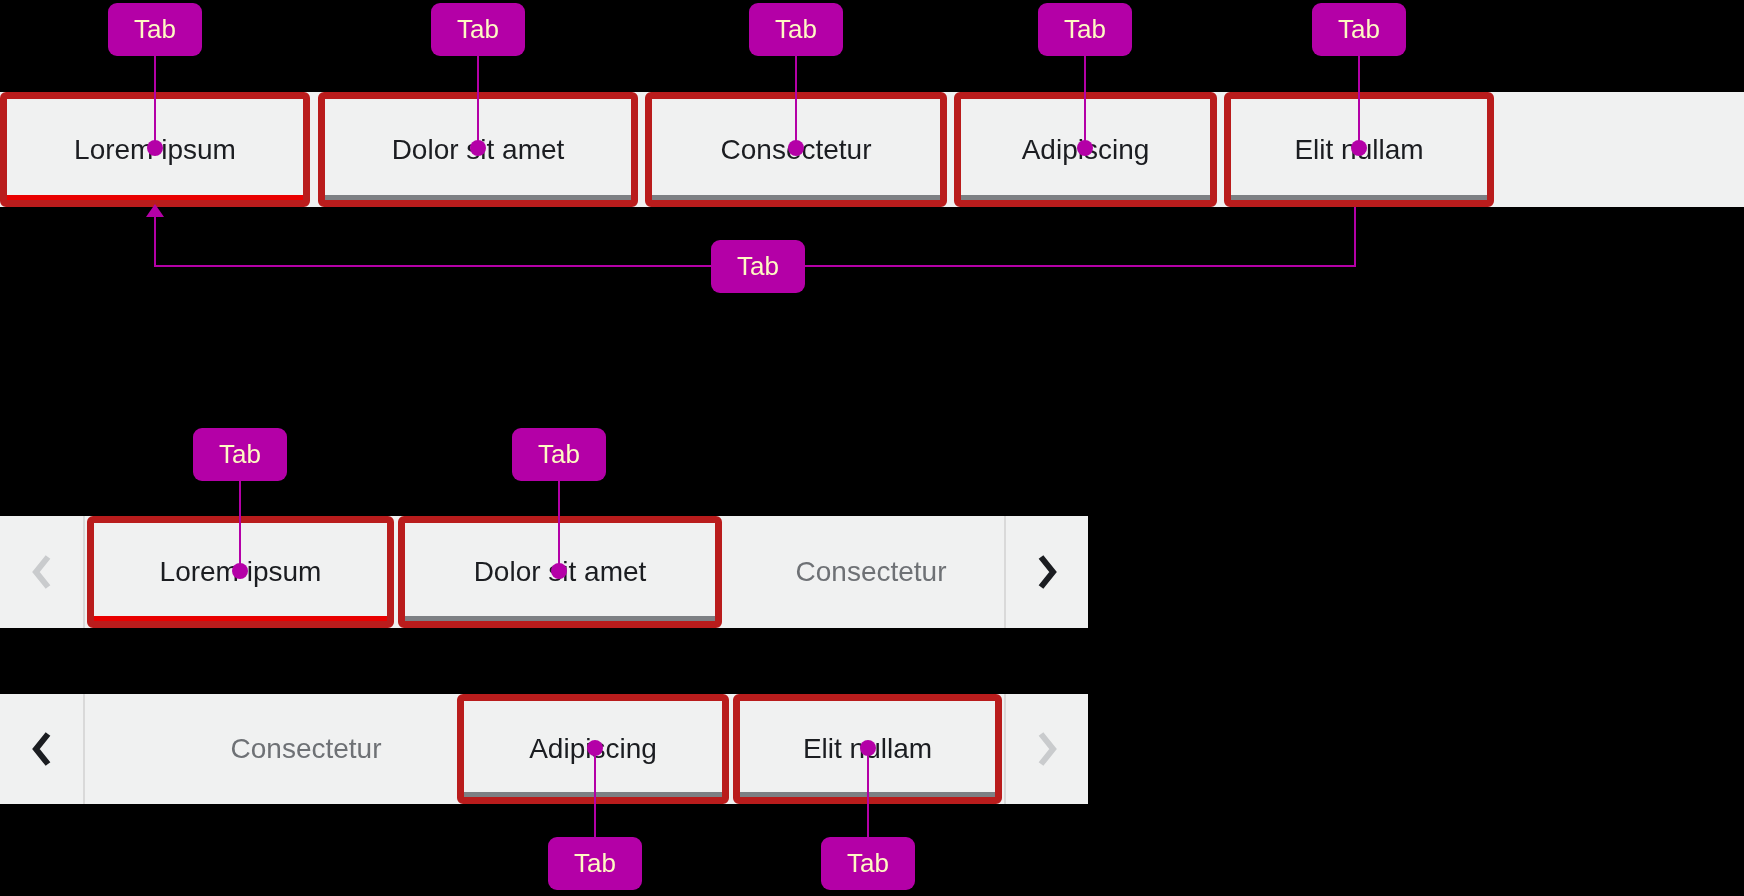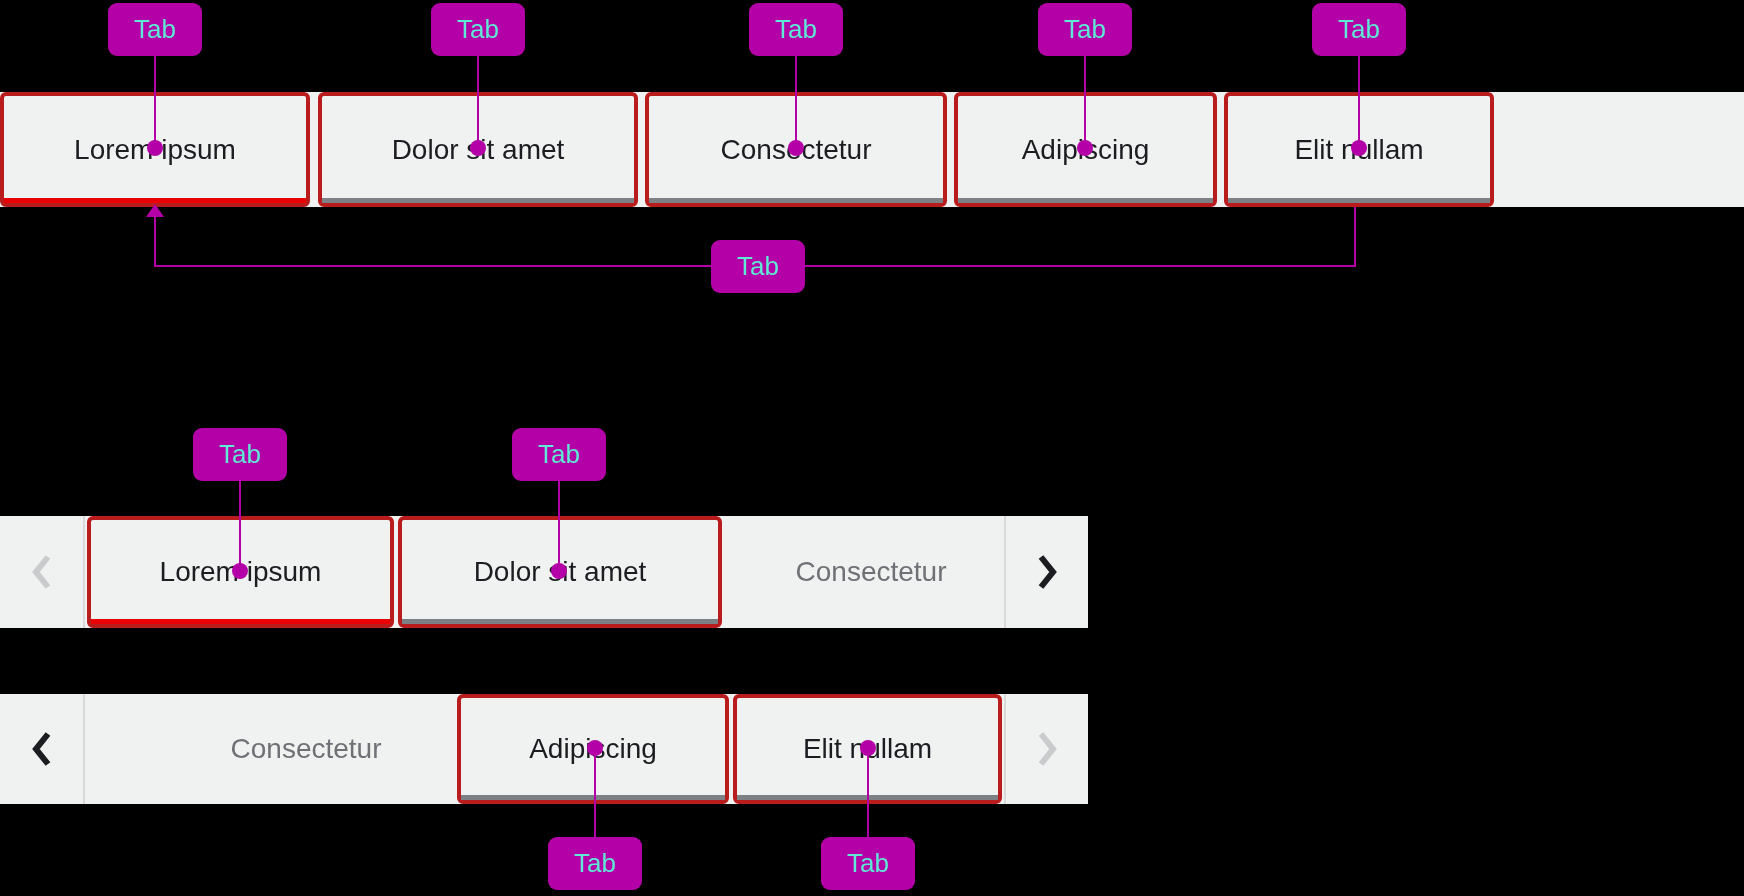--- a/index.html
+++ b/index.html
@@ -4,42 +4,42 @@
 <style>
   html,body{margin:0;padding:0;background:#000;}
   #canvas{
     position:relative;width:1744px;height:896px;background:#000;overflow:hidden;
     font-family:"Liberation Sans",sans-serif;
   }
   
   .tabbar{position:absolute;background:#f0f1f1;}
   .spec-tab{
     position:absolute;top:0;height:100%;box-sizing:border-box;
-    border:4px solid #b91c1c;border-radius:6px;background:#f0f1f1;
+    border:7px solid #b91c1c;border-radius:6px;background:#f0f1f1;
     display:flex;align-items:center;justify-content:center;cursor:pointer;
   }
   .tab-label{font-size:28px;color:#1b1d21;white-space:nowrap;}
   .indicator{position:absolute;left:0;right:0;bottom:0;height:5px;background:#7d8084;}
   .spec-tab.active .indicator{background:#e90000;}
   .plain-tab{
     position:absolute;top:0;height:100%;
     display:flex;align-items:center;justify-content:center;cursor:pointer;
   }
   .plain-tab .tab-label{color:#6e7175;}
   .divider{position:absolute;top:0;bottom:0;width:2px;background:#d9d9d9;}
   .scroll-btn{
     position:absolute;top:0;height:100%;margin:0;padding:0;border:none;background:transparent;
     display:flex;align-items:center;justify-content:center;cursor:pointer;
   }
   .chev-enabled{color:#1b1d21;}
   .chev-disabled{color:#c9cbcd;}
   
   .badge{
     position:absolute;width:94px;height:53px;border-radius:9px;background:#b400a7;
-    color:#5eead4;display:flex;align-items:center;justify-content:center;
+    color:#fef9c3;display:flex;align-items:center;justify-content:center;
     font-size:26px;z-index:5;
   }
   .conn{position:absolute;background:#b400a7;z-index:4;}
   .dot{position:absolute;width:16px;height:16px;border-radius:50%;background:#b400a7;z-index:6;}
   .arrowhead{
     position:absolute;width:0;height:0;z-index:4;
     border-left:9px solid transparent;border-right:9px solid transparent;
     border-bottom:13px solid #b400a7;
   }
 </style>

